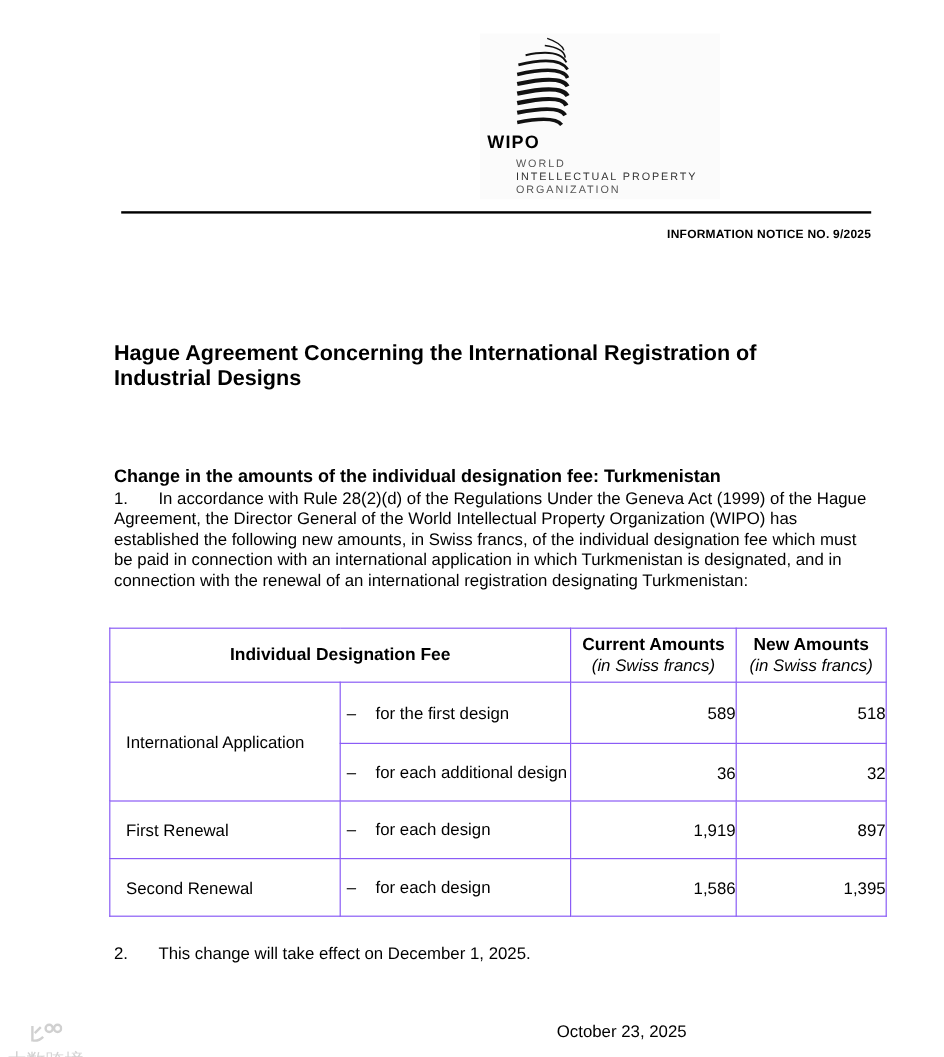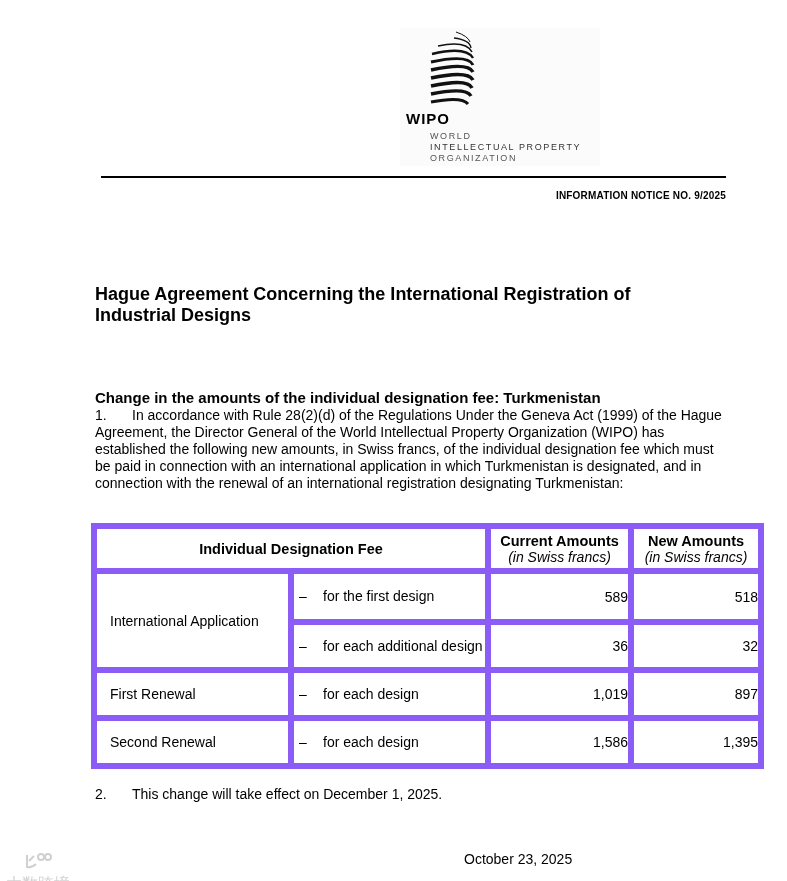--- a/index.html
+++ b/index.html
@@ -62,21 +62,21 @@
     }
     .para .num { display: inline-block; width: 37px; }
 
     
     .fee-table {
       left: 91px; top: 523px;
       border-collapse: collapse;
       font-size: 14px;
     }
     .fee-table td, .fee-table th {
-      border: 6px solid #8b5cf6;
+      border: 1px solid #8b5cf6;
       padding: 0;
       vertical-align: middle;
     }
     .fee-table th {
       font-weight: bold;
       font-size: 14.5px;
       text-align: center;
       line-height: 16px;
     }
     .fee-table th .unit {
@@ -193,21 +193,21 @@
     <td class="c4 amt">32</td>
   </tr>
   <tr class="r3">
     <td class="c1 cat">First Renewal</td>
     <td class="c2 desc">
       <div class="desc-inner">
         <span class="dash">–</span>
         <span class="desc-text">for each design</span>
       </div>
     </td>
-    <td class="c3 amt">1,019</td>
+    <td class="c3 amt">1,919</td>
     <td class="c4 amt">897</td>
   </tr>
   <tr class="r4">
     <td class="c1 cat">Second Renewal</td>
     <td class="c2 desc">
       <div class="desc-inner">
         <span class="dash">–</span>
         <span class="desc-text">for each design</span>
       </div>
     </td>

